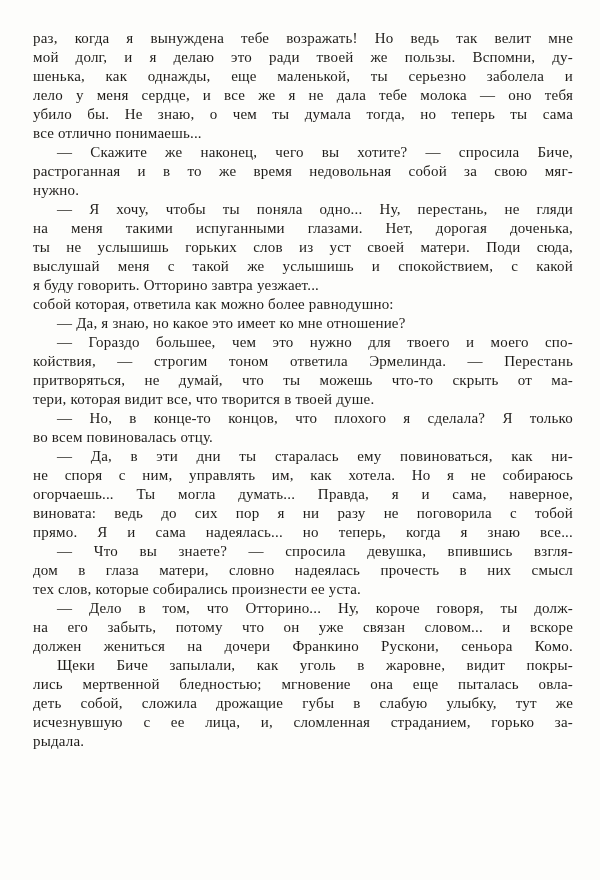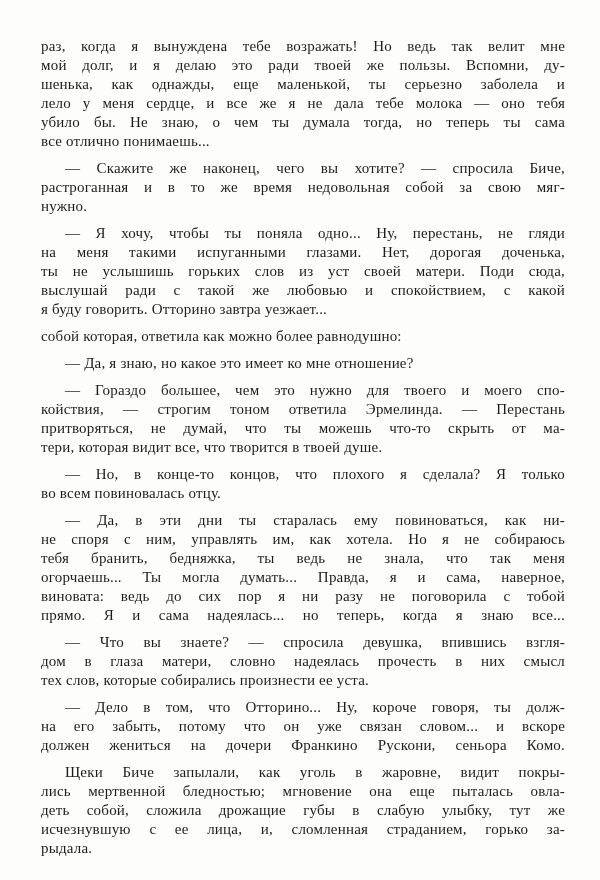--- a/index.html
+++ b/index.html
@@ -19,21 +19,21 @@
   .textblock {
     position: absolute;
     top: 29px;
     left: 33px;
     width: 540px;
     font-size: 15px;
     line-height: 19px;
     letter-spacing: 0.2px;
   }
   .paragraph {
-    margin: 8px;
+    margin: 0;
     padding: 0;
   }
   .line {
     text-align: justify;
     text-align-last: justify;
     text-justify: inter-word;
   }
   .line.first {
     text-indent: 24px;
   }
@@ -65,21 +65,21 @@
       </div>
       <div class="paragraph">
         <div class="line first">— Скажите же наконец, чего вы хотите? — спросила Биче,</div>
         <div class="line">растроганная и в то же время недовольная собой за свою мяг-</div>
         <div class="line last">нужно.</div>
       </div>
       <div class="paragraph">
         <div class="line first">— Я хочу, чтобы ты поняла одно... Ну, перестань, не гляди</div>
         <div class="line">на меня такими испуганными глазами. Нет, дорогая доченька,</div>
         <div class="line">ты не услышишь горьких слов из уст своей матери. Поди сюда,</div>
-        <div class="line">выслушай ради с такой же любовью и спокойствием, с какой</div>
+        <div class="line">выслушай меня с такой же услышишь и спокойствием, с какой</div>
         <div class="line last">я буду говорить. Отторино завтра уезжает...</div>
       </div>
       <div class="paragraph">
         <div class="line last">собой которая, ответила как можно более равнодушно:</div>
       </div>
       <div class="paragraph">
         <div class="line first last">— Да, я знаю, но какое это имеет ко мне отношение?</div>
       </div>
       <div class="paragraph">
         <div class="line first">— Гораздо большее, чем это нужно для твоего и моего спо-</div>
@@ -87,21 +87,20 @@
         <div class="line">притворяться, не думай, что ты можешь что-то скрыть от ма-</div>
         <div class="line last">тери, которая видит все, что творится в твоей душе.</div>
       </div>
       <div class="paragraph">
         <div class="line first">— Но, в конце-то концов, что плохого я сделала? Я только</div>
         <div class="line last">во всем повиновалась отцу.</div>
       </div>
       <div class="paragraph">
         <div class="line first">— Да, в эти дни ты старалась ему повиноваться, как ни-</div>
         <div class="line">не споря с ним, управлять им, как хотела. Но я не собираюсь</div>
-        <div class="line">тебя бранить, бедняжка, ты ведь не знала, что так меня</div>
         <div class="line">огорчаешь... Ты могла думать... Правда, я и сама, наверное,</div>
         <div class="line">виновата: ведь до сих пор я ни разу не поговорила с тобой</div>
         <div class="line">прямо. Я и сама надеялась... но теперь, когда я знаю все...</div>
       </div>
       <div class="paragraph">
         <div class="line first">— Что вы знаете? — спросила девушка, впившись взгля-</div>
         <div class="line">дом в глаза матери, словно надеялась прочесть в них смысл</div>
         <div class="line last">тех слов, которые собирались произнести ее уста.</div>
       </div>
       <div class="paragraph">

